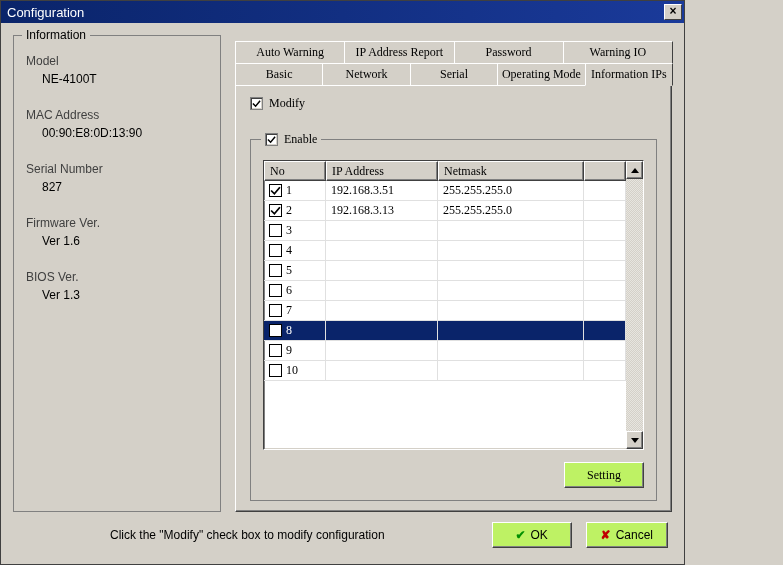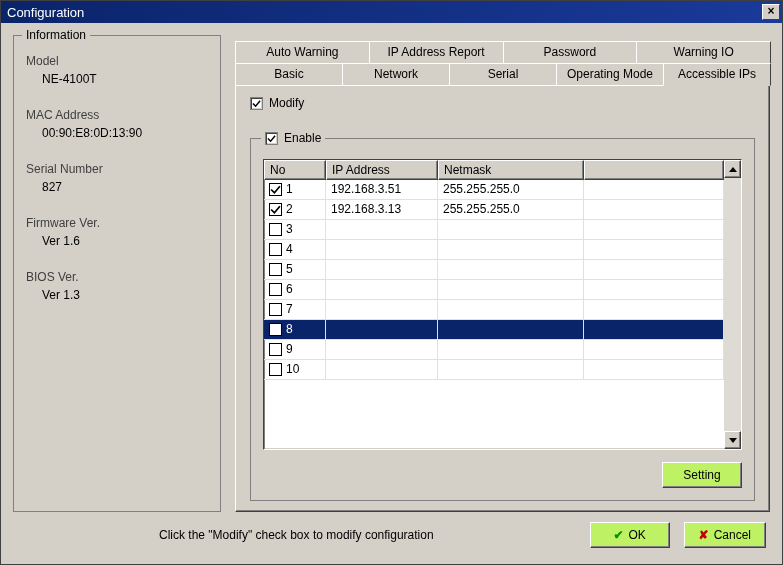--- a/index.html
+++ b/index.html
@@ -6,21 +6,21 @@
   html, body { margin:0; padding:0; }
   body {
     font-family: "Microsoft Sans Serif", "Segoe UI", Tahoma, sans-serif;
     font-size: 12px;
     background: #D4D0C8;
     width: 783px;
     height: 565px;
     overflow: hidden;
   }
   .window {
-    width: 783px;
+    width: 685px;
     height: 565px;
     border: 1px solid #404040;
     background: #D4D0C8;
     display: flex;
     flex-direction: column;
   }
   .titlebar {
     height: 22px;
     background: linear-gradient(to right, #0A246A, #1A3A9A);
     color: #fff;
@@ -79,20 +79,21 @@
   .info-item .label { color: #404040; }
   .info-item .value { color: #000; padding-left: 16px; margin-top: 4px; }
 
   
   .tab-container {
     flex: 1;
     display: flex;
     flex-direction: column;
     margin-left: 6px;
     margin-top: 6px;
+    font-family: Liberation Serif, serif;
   }
   .tab-rows { display: flex; flex-direction: column; }
   .tab-row {
     display: flex;
     height: 22px;
   }
   .tab {
     flex: 1;
     border: 1px solid #fff;
     border-right-color: #404040;
@@ -324,21 +325,21 @@
               <div class="tab">Auto Warning</div>
               <div class="tab">IP Address Report</div>
               <div class="tab">Password</div>
               <div class="tab">Warning IO</div>
             </div>
           <div class="tab-row" id="tab-row-2">
               <div class="tab">Basic</div>
               <div class="tab">Network</div>
               <div class="tab">Serial</div>
               <div class="tab">Operating Mode</div>
-              <div class="tab active">Accessible IPs</div>
+              <div class="tab active">Information IPs</div>
             </div>
         </div>
         <div class="tab-panel">
 
           <div class="checkbox-row">
             <span class="win-check" id="modify-check">
                 <svg class="tick" viewBox="0 0 10 10">
                   <polyline points="1,5 4,8 9,2" fill="none" stroke="#000" stroke-width="1.6"></polyline>
                 </svg>
               </span>

